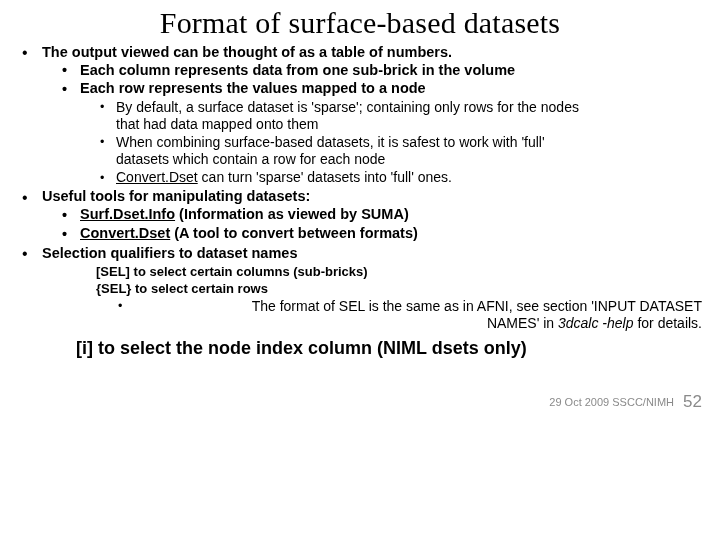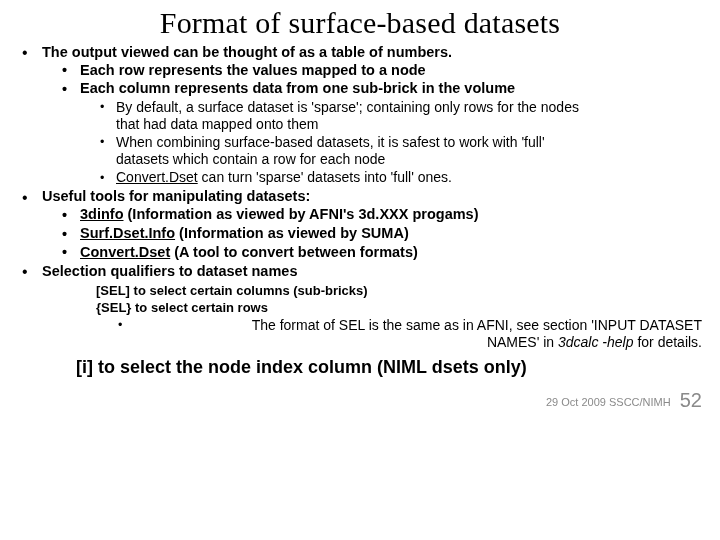--- a/index.html
+++ b/index.html
@@ -78,64 +78,61 @@
   .footer {
     position: absolute;
     right: 18px;
     bottom: 8px;
     font-family: Arial, Helvetica, sans-serif;
     font-size: 11px;
     color: #8a8a8a;
     text-align: right;
   }
   .pagenum {
-    font-size: 20px;
+    font-size: 17px;
     color: #8a8a8a;
     margin-left: 6px;
     vertical-align: -1px;
   }
 </style>
 </head>
 <body>
 
 <div class="slide">
 
   <div class="title">Format of surface-based datasets</div>
 
   <div class="content">
 
     <ul class="lvl1">
 
       <li>
         <span class="bold">The output viewed can be thought of as a table of numbers.</span>
         <ul class="lvl2">
+          <li class="bold">Each column represents data from one sub-brick in the volume</li>
           <li class="bold">Each row represents the values mapped to a node</li>
-          <li class="bold">Each column represents data from one sub-brick in the volume</li>
         </ul>
         <ul class="lvl3">
           <li>
             <span>By default, a surface dataset is 'sparse'; containing only rows for the nodes</span><br>
             <span>that had data mapped onto them</span>
           </li>
           <li>
             <span>When combining surface-based datasets, it is safest to work with 'full'</span><br>
             <span>datasets which contain a row for each node</span>
           </li>
           <li>
             <span class="uline">Convert.Dset</span><span> can turn 'sparse' datasets into 'full' ones.</span>
           </li>
         </ul>
       </li>
 
       <li>
         <span class="bold">Useful tools for manipulating datasets:</span>
         <ul class="lvl2">
-          <li class="bold">
-            <span class="uline">3dinfo</span><span> (Information as viewed by AFNI's </span><span>3d.XXX</span><span> progams)</span>
-          </li>
           <li class="bold">
             <span class="uline">Surf.Dset.Info</span><span> (Information as viewed by SUMA)</span>
           </li>
           <li class="bold">
             <span class="uline">Convert.Dset</span><span> (A tool to convert between formats)</span>
           </li>
         </ul>
       </li>
 
       <li>

